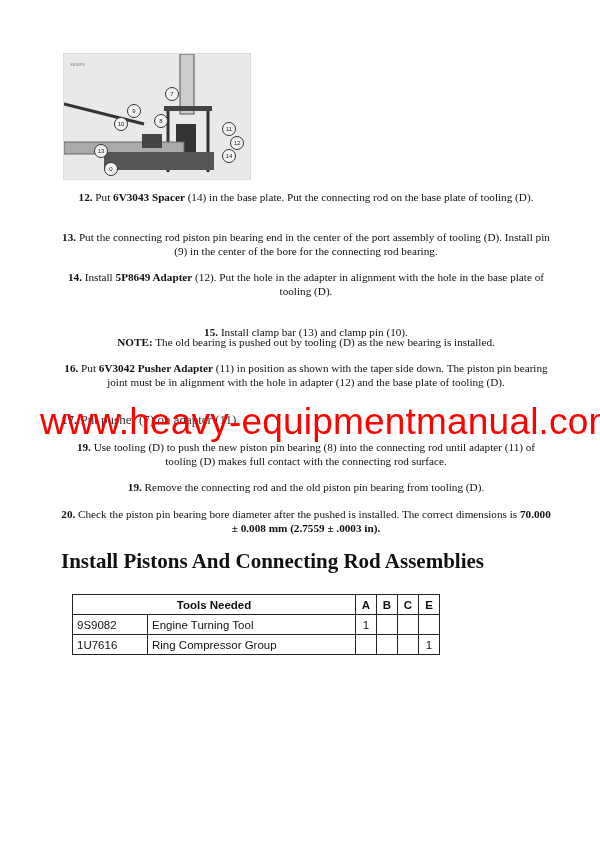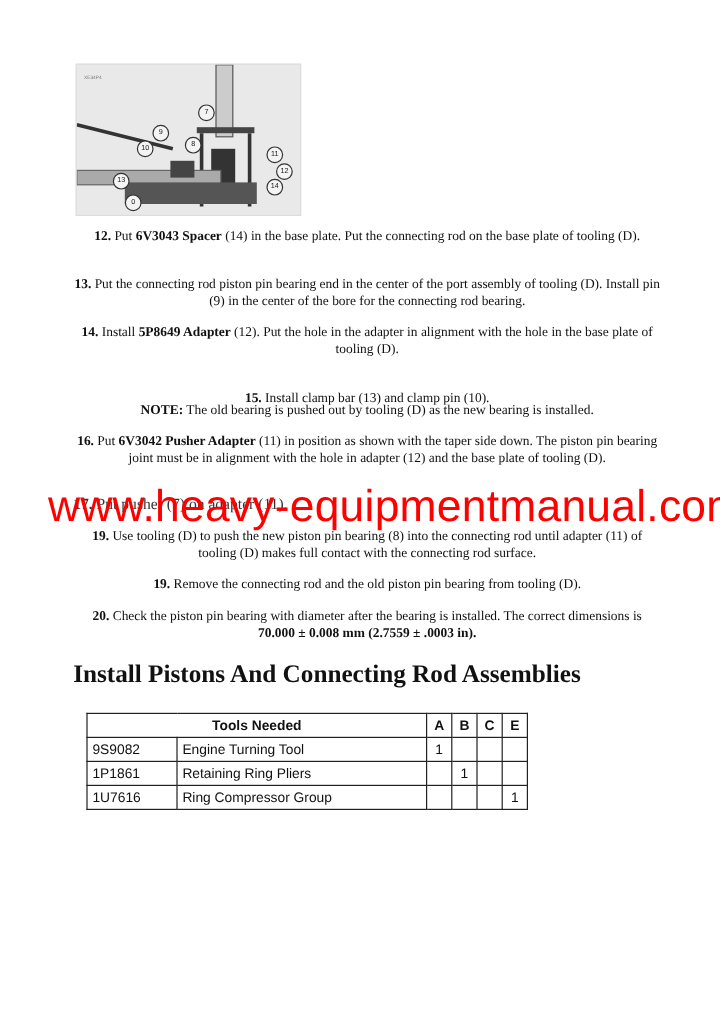--- a/index.html
+++ b/index.html
@@ -57,21 +57,21 @@
 <div class="para" style="top:271px"><b>14.</b> <span>Install </span><b>5P8649 Adapter</b><span> (12). Put the hole in the adapter in alignment with the hole in the base plate of tooling (D).</span></div>
 <div class="para" style="top:326px"><b>15.</b> <span>Install clamp bar (13) and clamp pin (10).</span></div>
 <div class="para" style="top:336px"><b>NOTE:</b> <span>The old bearing is pushed out by tooling (D) as the new bearing is installed.</span></div>
 <div class="para" style="top:362px"><b>16.</b> <span>Put </span><b>6V3042 Pusher Adapter</b><span> (11) in position as shown with the taper side down. The piston pin bearing joint must be in alignment with the hole in adapter (12) and the base plate of tooling (D).</span></div>
 
 <div class="under-wm"><b>17.</b> <span>Put pusher (7) on adapter (11).</span></div>
 <div class="watermark">www.heavy-equipmentmanual.com</div>
 
 <div class="para" style="top:441px"><b>19.</b> <span>Use tooling (D) to push the new piston pin bearing (8) into the connecting rod until adapter (11) of tooling (D) makes full contact with the connecting rod surface.</span></div>
 <div class="para" style="top:481px"><b>19.</b> <span>Remove the connecting rod and the old piston pin bearing from tooling (D).</span></div>
-<div class="para" style="top:508px"><b>20.</b> <span>Check the piston pin bearing with diameter after the bearing is installed. The correct dimensions is </span><b>70.000 ± 0.008 mm (2.7559 ± .0003 in).</b></div>
+<div class="para" style="top:508px"><b>20.</b> <span>Check the piston pin bearing bore diameter after the pushed is installed. The correct dimensions is </span><b>70.000 ± 0.008 mm (2.7559 ± .0003 in).</b></div>
 
 <div class="heading">Install Pistons And Connecting Rod Assemblies</div>
 
 <table class="tools">
   <tbody>
       <tr>
     <th colspan="2">Tools Needed</th>
     <th class="num">A</th>
     <th class="num">B</th>
     <th class="num">C</th>
@@ -79,28 +79,20 @@
   </tr>
   <tr>
     <td class="code">9S9082</td>
     <td>Engine Turning Tool</td>
     <td class="num">1</td>
     <td class="num"></td>
     <td class="num"></td>
     <td class="num"></td>
   </tr>
   <tr>
-    <td class="code">1P1861</td>
-    <td>Retaining Ring Pliers</td>
-    <td class="num"></td>
-    <td class="num">1</td>
-    <td class="num"></td>
-    <td class="num"></td>
-  </tr>
-  <tr>
     <td class="code">1U7616</td>
     <td>Ring Compressor Group</td>
     <td class="num"></td>
     <td class="num"></td>
     <td class="num"></td>
     <td class="num">1</td>
   </tr>
 </tbody>
   </table>
 

